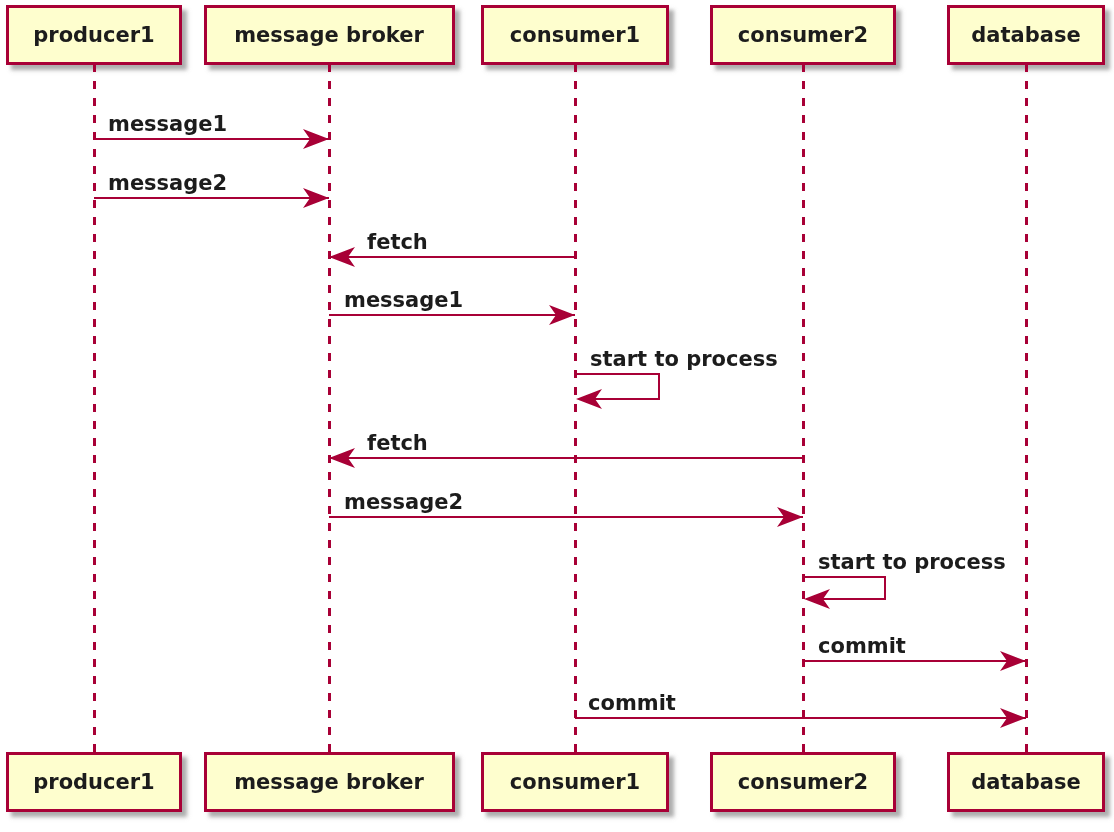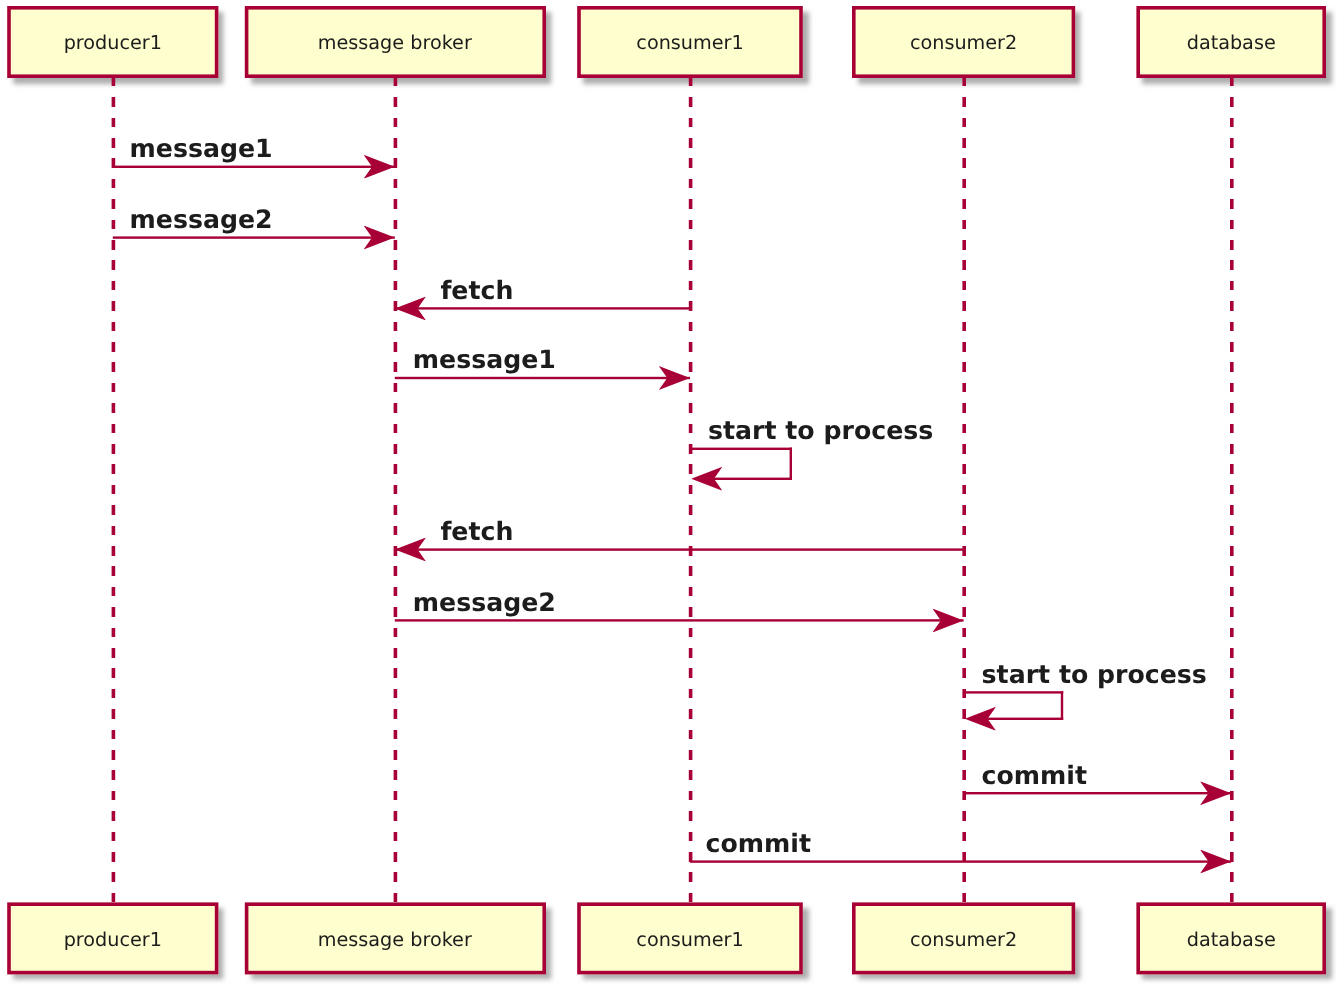--- a/index.html
+++ b/index.html
@@ -10,21 +10,21 @@
     font-family:"DejaVu Sans","Liberation Sans",sans-serif;
     overflow:hidden;
   }
   .pbox{
     position:absolute;
     box-sizing:border-box;
     background:var(--fill,#FEFECE);
     border:3px solid var(--accent,#A80036);
     color:var(--text,#1c1c1c);
     display:flex;align-items:center;justify-content:center;
-    font-weight:normal;font-size:16px;
+    font-weight:bold;font-size:21px;
     white-space:nowrap;
     box-shadow:5px 5px 4px rgba(105,105,105,0.55);
   }
   .lifeline{
     position:absolute;
     width:3px;
     background:repeating-linear-gradient(180deg,var(--accent,#A80036) 0 8px,transparent 8px 17px);
   }
   .msg-label{
     position:absolute;

